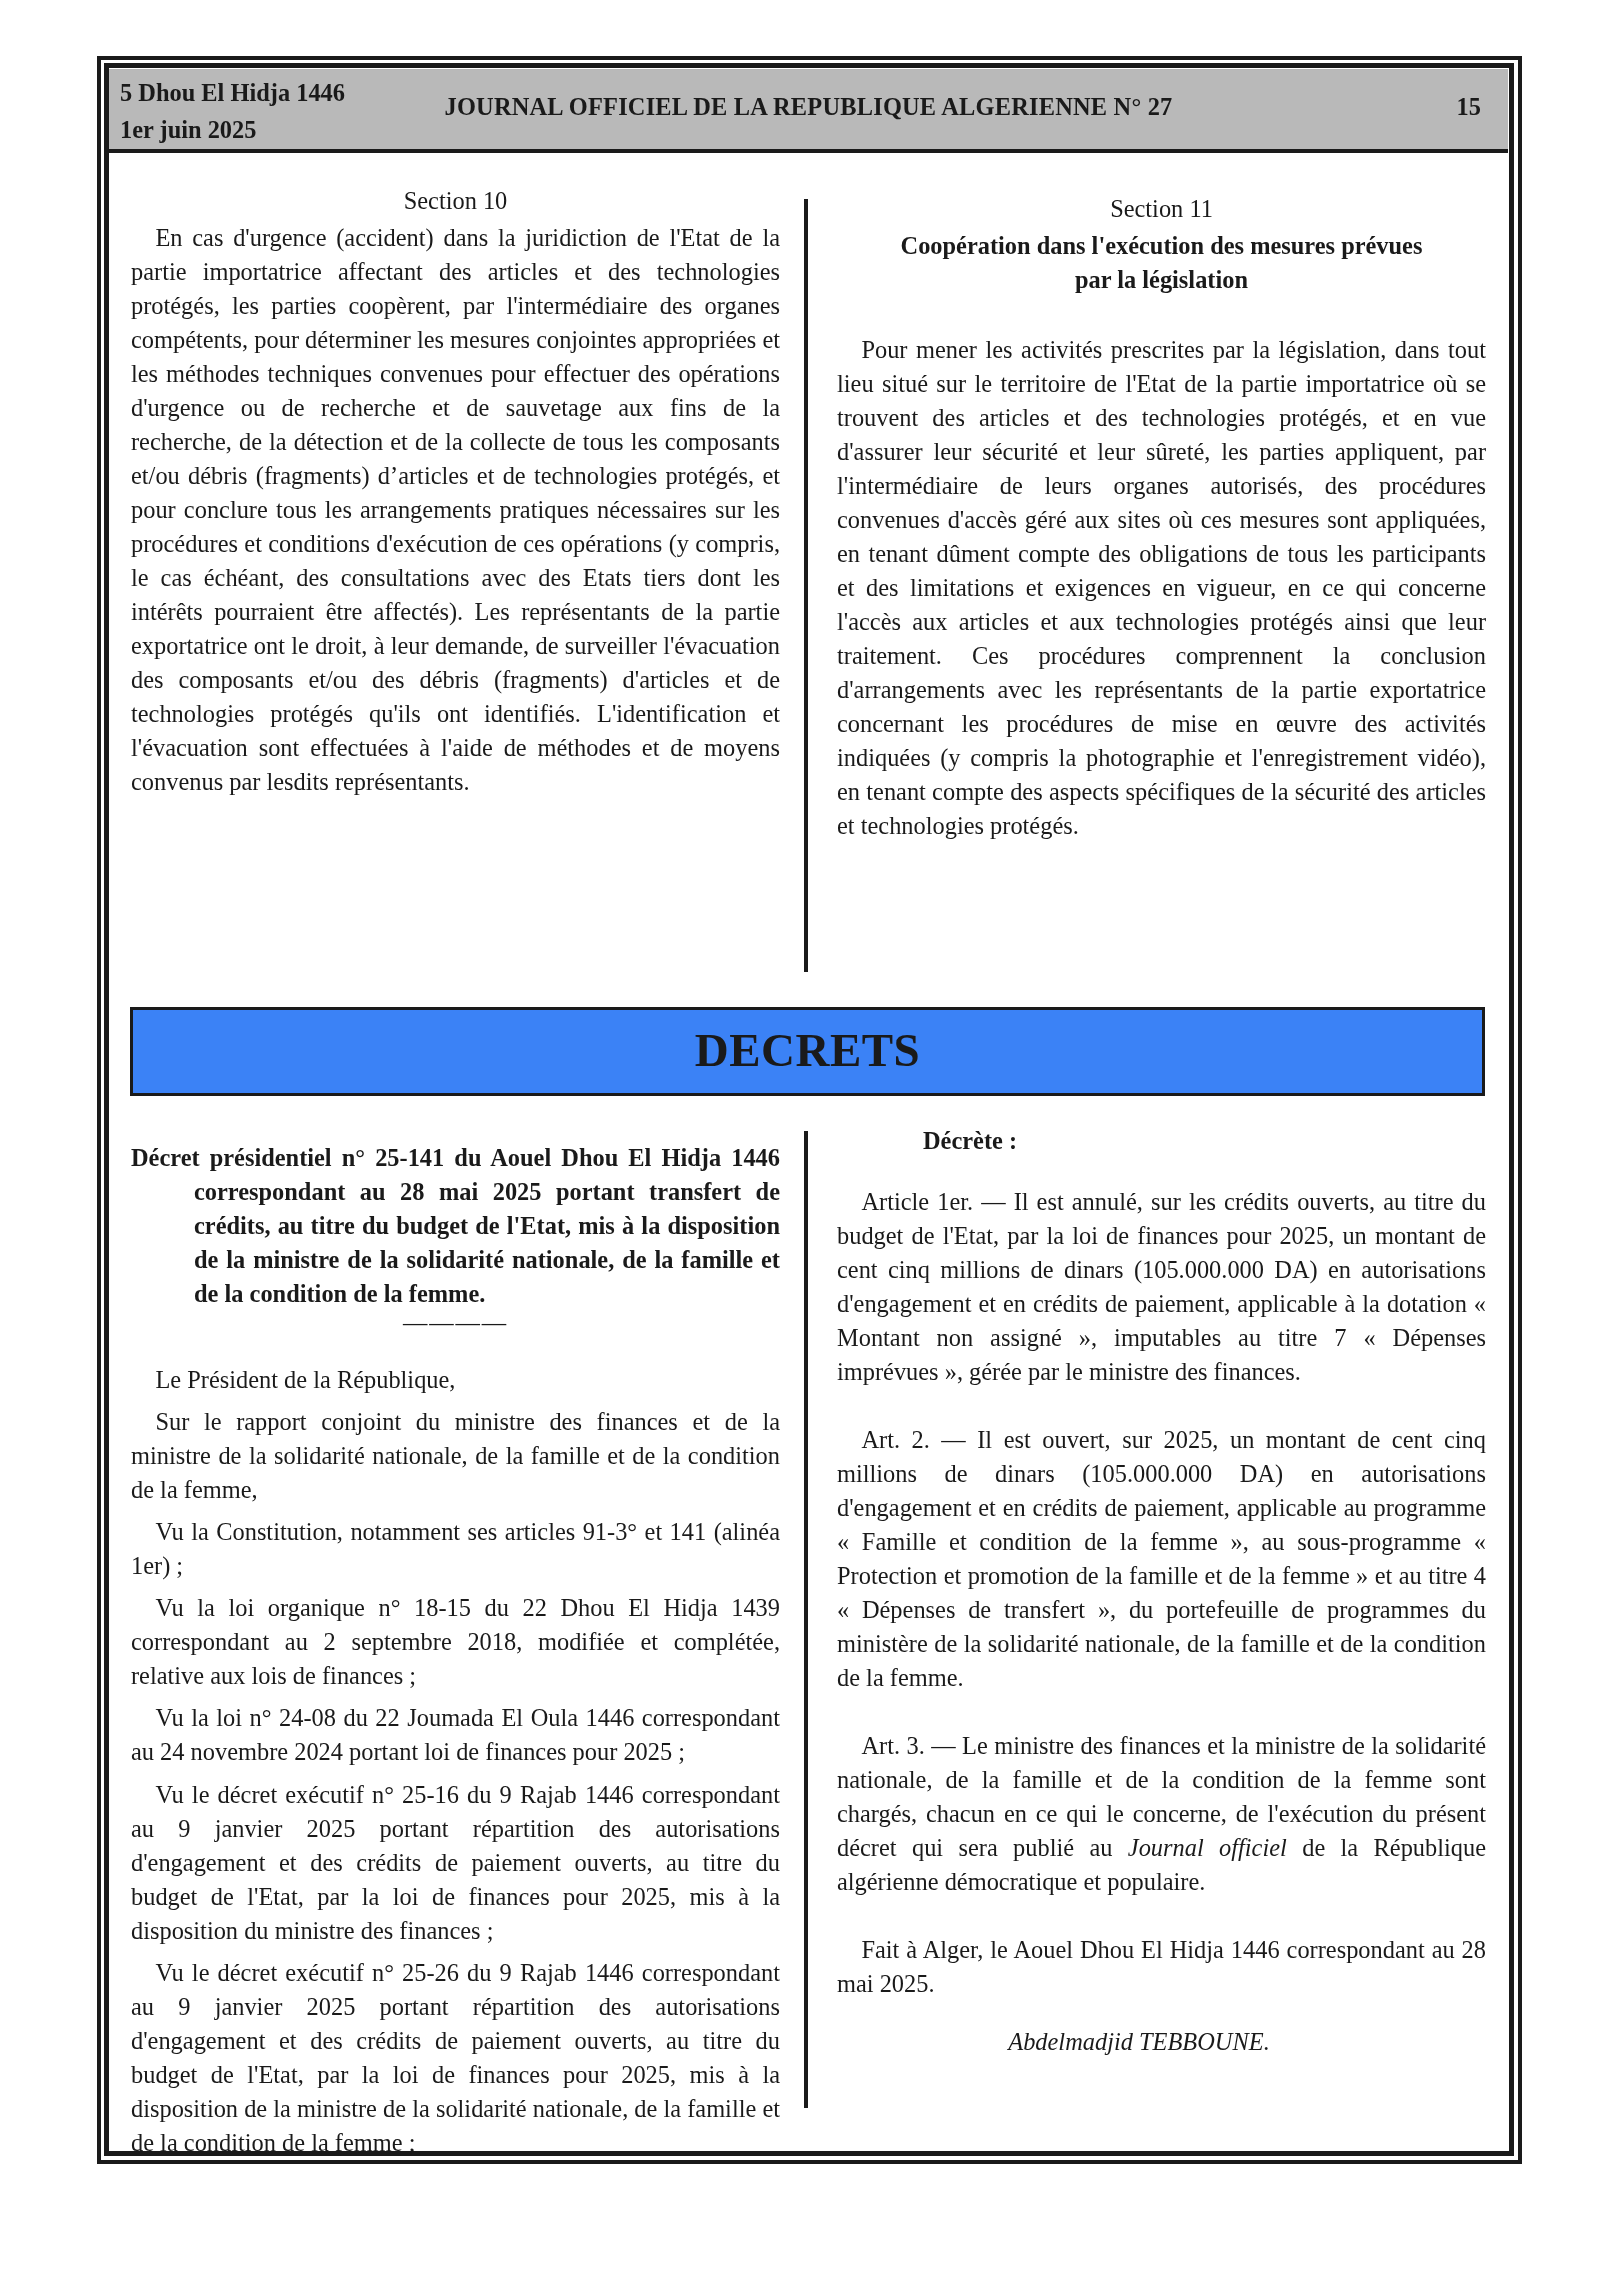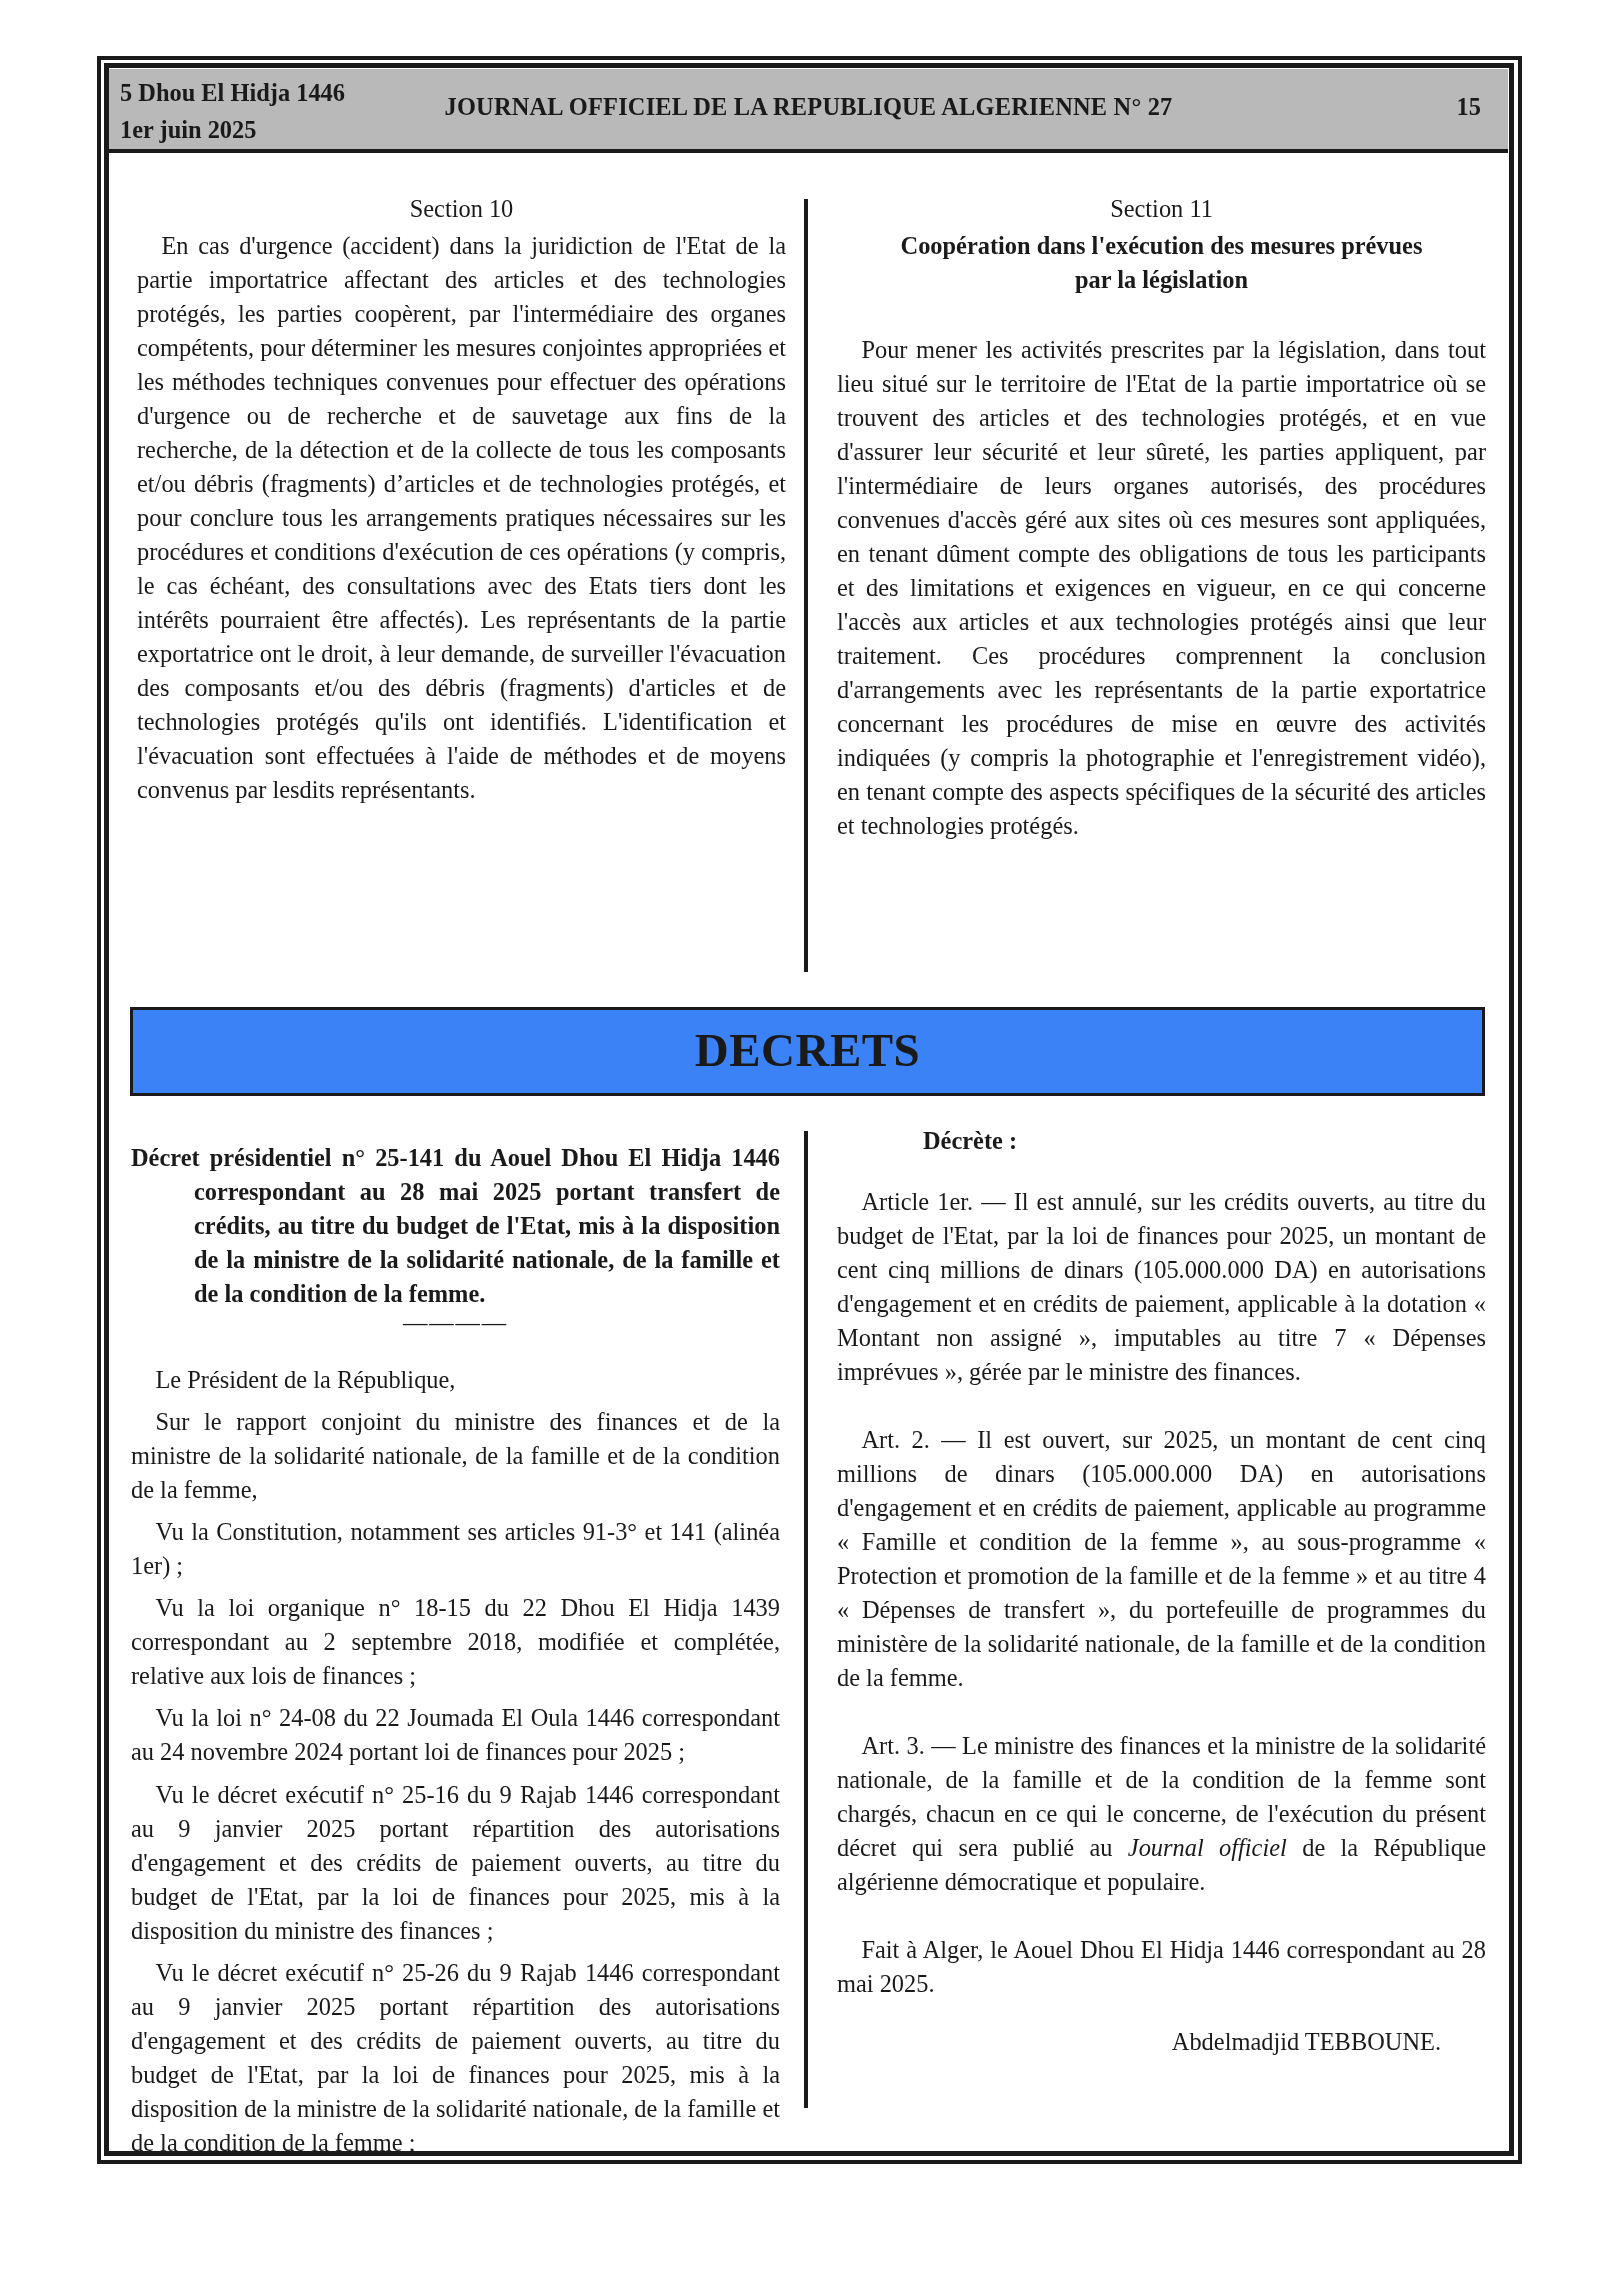--- a/index.html
+++ b/index.html
@@ -15,37 +15,37 @@
   .header-title { position: absolute; left: 0; right: 0; top: 23.5px; text-align: center;
                   font-weight: bold; font-size: 24.4px; letter-spacing: 0.2px; }
   .header-page { position: absolute; right: 27px; top: 23.5px; font-weight: bold; font-size: 24.4px; }
 
   .col { position: absolute; font-size: 24.4px; line-height: 34px; text-align: justify; }
   .col p { margin: 0; text-indent: 24.4px; }
   .center { text-align: center; text-indent: 0 !important; }
   .bold { font-weight: bold; }
   .divider { position: absolute; width: 3.6px; background: #1a1a1a; }
 
-  #sec10 { left: 131px; top: 192px; width: 649px; margin-left: 6px; }
+  #sec10 { left: 131px; top: 184px; width: 649px; }
   #sec11 { left: 837px; top: 192px; width: 649px; }
   .sec-label { margin-bottom: 2.7px !important; }
   .sec-heading { margin-bottom: 36px !important; }
 
   .banner { position: absolute; left: 130px; top: 1007px; width: 1355px; height: 89px;
             box-sizing: border-box; background: #3b82f6; border: 3.6px solid #1a1a1a;
             text-align: center; font-weight: bold; font-size: 47px; line-height: 80px; letter-spacing: 0.5px; }
 
   #decL { left: 131px; top: 1124px; width: 649px; margin-top: 17px; }
   #decR { left: 837px; top: 1124px; width: 649px; }
   .dec-title { font-weight: bold; text-indent: 0 !important; padding-left: 63px; }
   .dec-title .first { margin-left: -63px; }
   .dashes { text-align: center; text-indent: 0 !important; margin: -5.4px 0 23.5px 0 !important; letter-spacing: 1.8px; }
   .gap { margin-bottom: 8.1px !important; }
   .gap-lg { margin-bottom: 34px !important; }
-  .signature { text-align: right; text-indent: 0 !important; padding-right: 45px; margin-top: 23.5px !important; }
+  .signature { text-align: center; text-indent: 0 !important; padding-right: 45px; margin-top: 23.5px !important; font-style: italic; }
   i { font-style: italic; }
 </style>
 </head>
 <body>
 
 <div class="frame-outer"></div>
 <div class="frame-inner"></div>
 
 <div class="header-bar">
   <div class="header-date">

